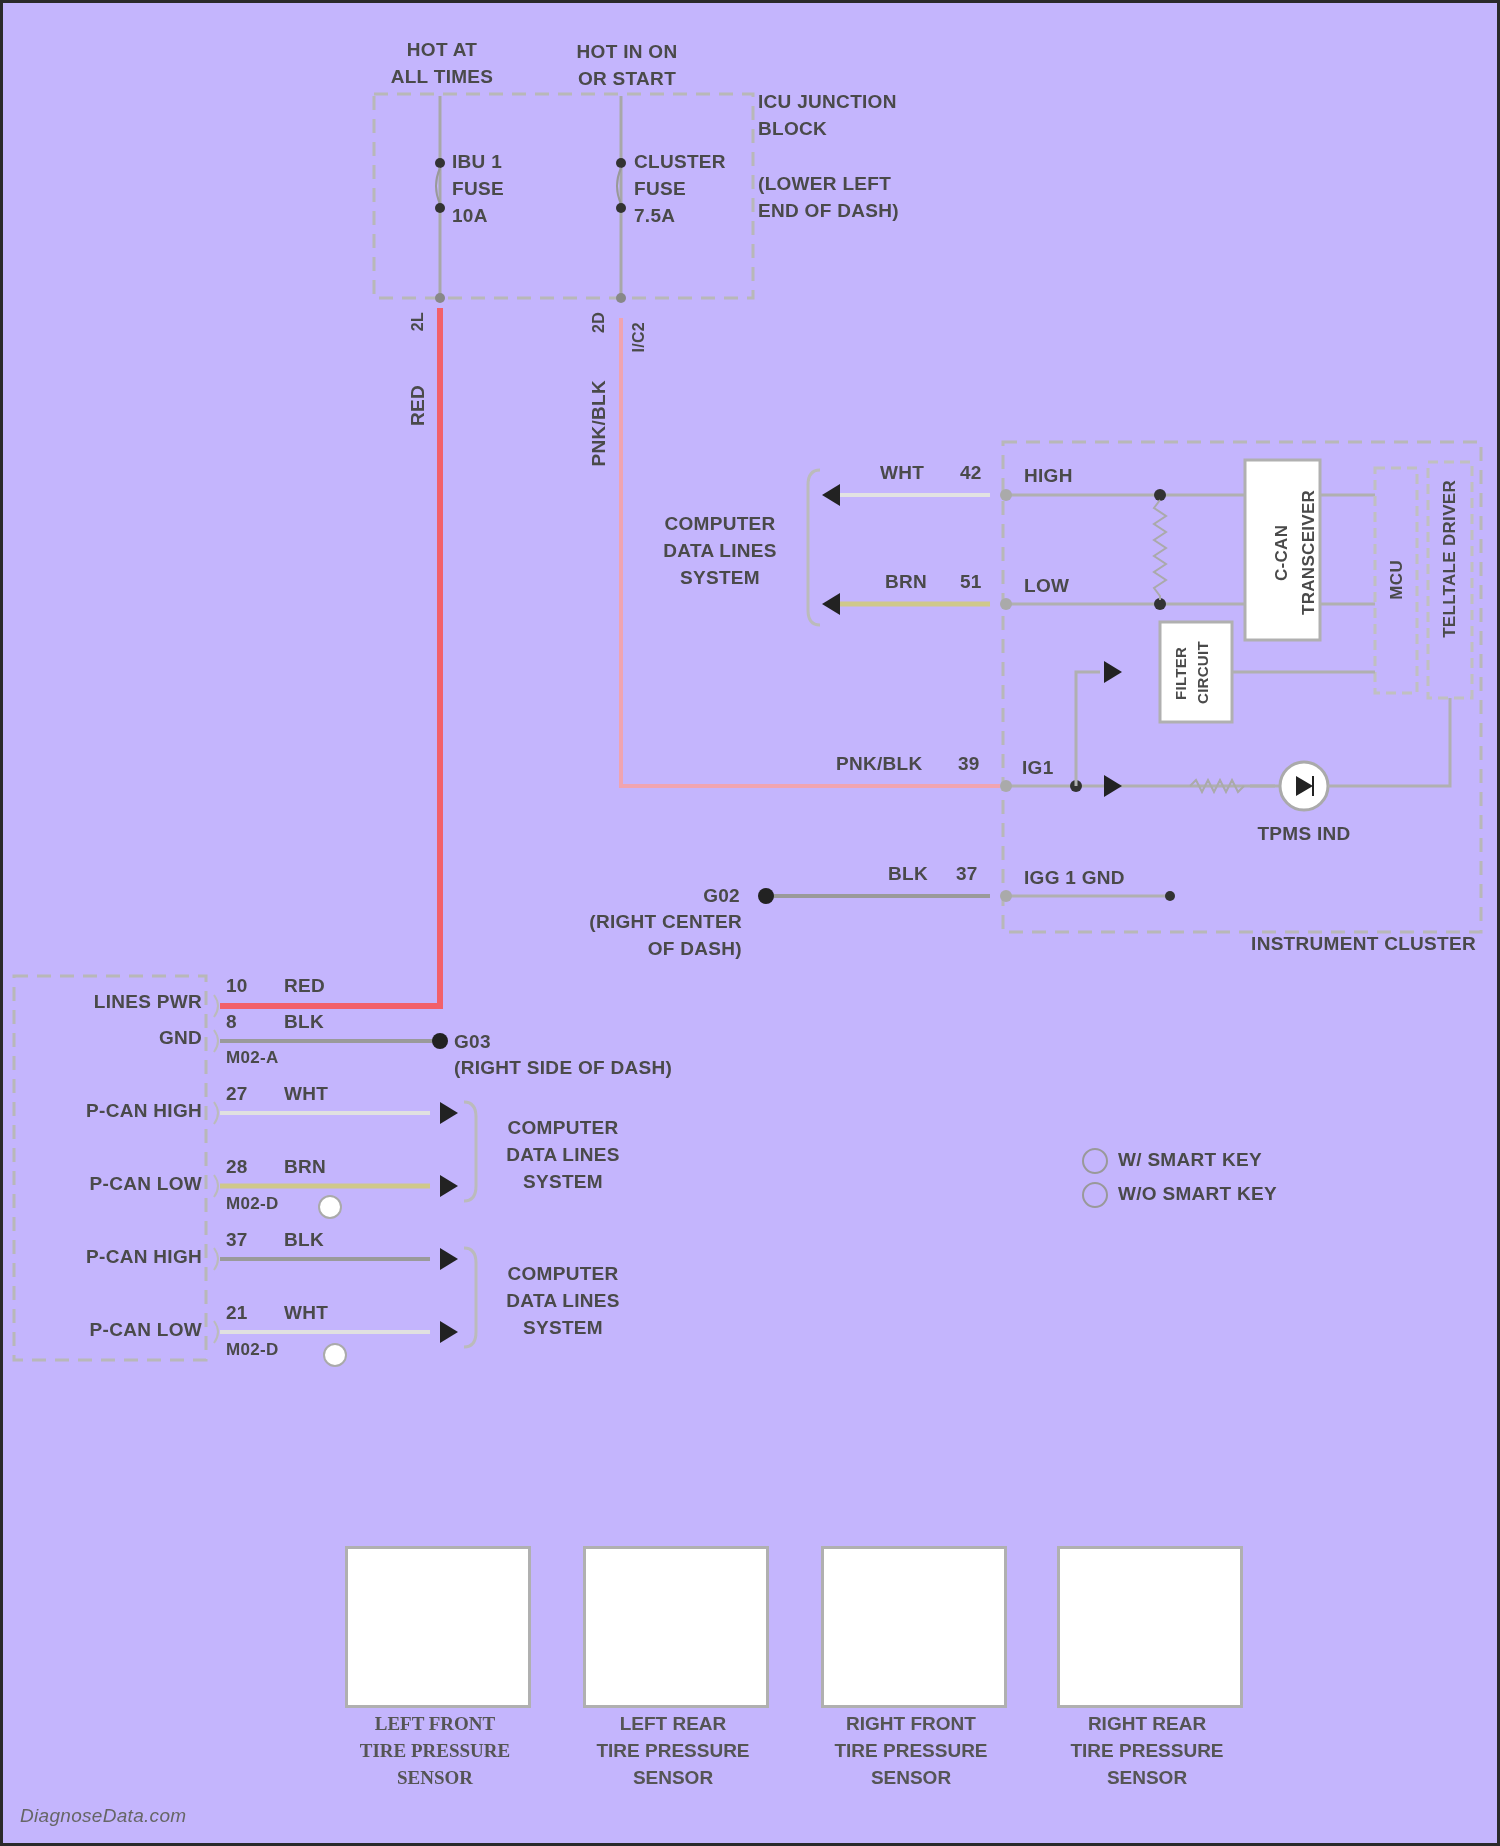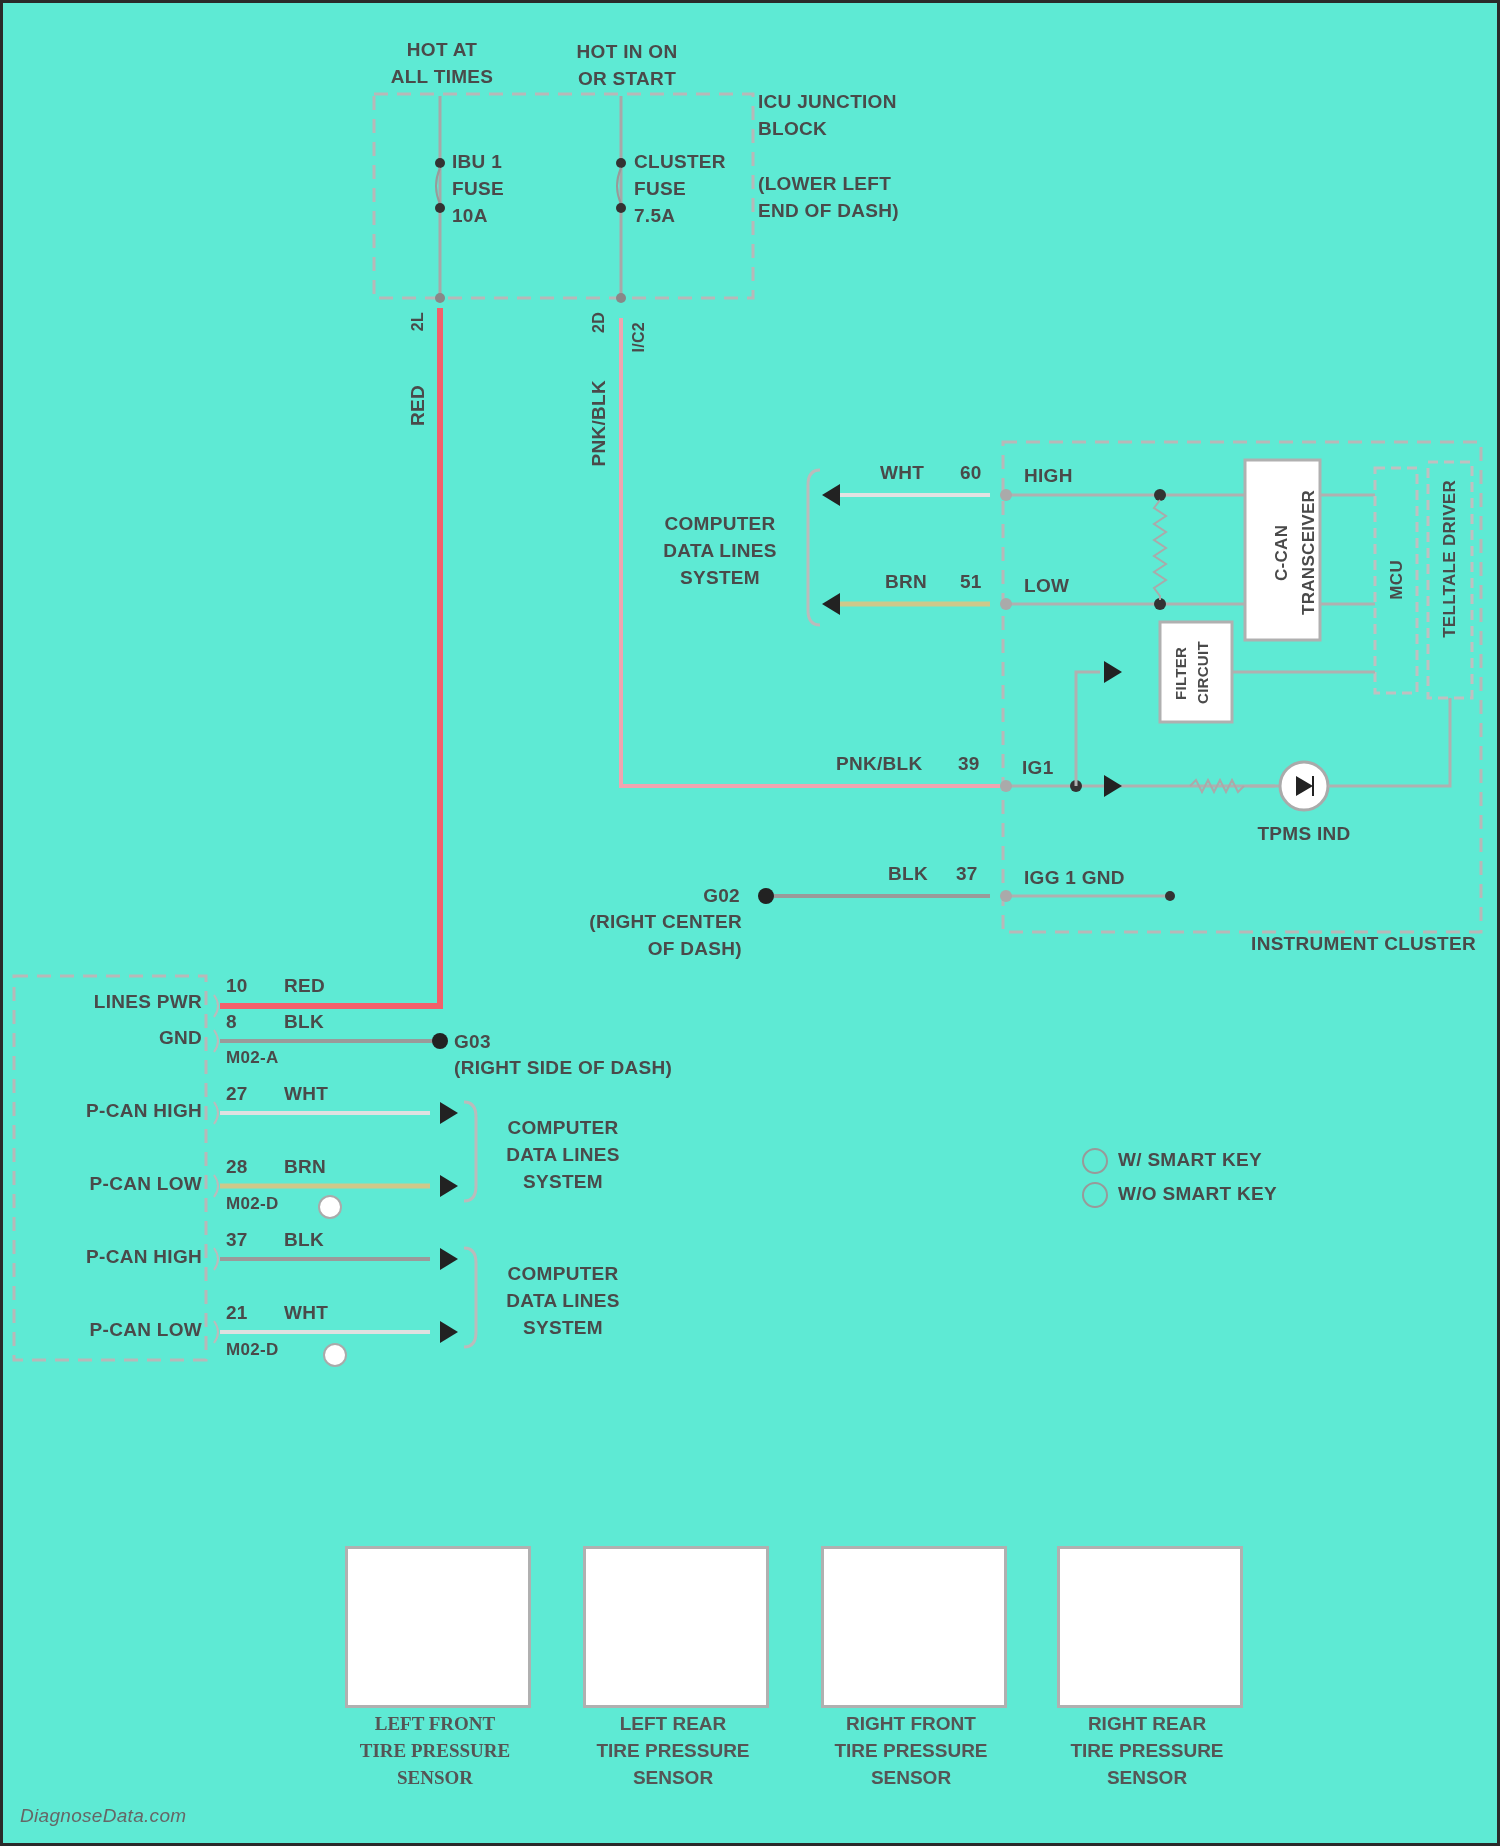--- a/index.html
+++ b/index.html
@@ -1,17 +1,17 @@
 <!DOCTYPE html>
 <html><head>
 <meta charset="utf-8">
 <style>
   html, body { margin:0; padding:0; background:#ffffff; }
   body { width:1500px; height:1846px; overflow:hidden; font-family:"Liberation Sans", sans-serif; }
-  #canvas { position:relative; width:1500px; height:1846px; background:#5eead4; }
+  #canvas { position:relative; width:1500px; height:1846px; background:#c4b5fd; }
   #frame { position:absolute; left:0; top:0; width:1494px; height:1840px; border:3px solid #2a2a2a; }
   svg { position:absolute; left:0; top:0; }
   .lbl { position:absolute; font-size:19px; line-height:27px; color:#4a4a4a; font-weight:bold; letter-spacing:0.3px; white-space:pre; }
   .r { text-align:right; }
   .c { text-align:center; }
   .vert { writing-mode:vertical-rl; transform:rotate(180deg); }
   .sensor { position:absolute; width:180px; height:156px; border:3px solid #b0b0b0; background:#fff; }
   .sensor-label { position:absolute; width:240px; text-align:center; font-size:19px; line-height:27px; color:#555; font-weight:bold; white-space:pre; }
   .legend-sym { position:absolute; width:22px; height:22px; border:2px solid #999; border-radius:50%; }
 </style>
@@ -138,21 +138,21 @@
 FUSE
 7.5A</div>
   <div class="lbl vert" style="left:404px;top:312px;font-size:16px;">2L</div>
   <div class="lbl vert" style="left:585px;top:312px;font-size:16px;">2D</div>
   <div class="lbl vert" style="left:625px;top:322px;font-size:16px;">I/C2</div>
 
   <div class="lbl vert" style="left:404px;top:385px;">RED</div>
   <div class="lbl vert" style="left:585px;top:380px;">PNK/BLK</div>
 
   <div class="lbl" style="left:880px;top:459px;">WHT</div>
-  <div class="lbl" style="left:960px;top:459px;">60</div>
+  <div class="lbl" style="left:960px;top:459px;">42</div>
   <div class="lbl" style="left:885px;top:568px;">BRN</div>
   <div class="lbl" style="left:960px;top:568px;">51</div>
   <div class="lbl" style="left:1024px;top:462px;">HIGH</div>
   <div class="lbl" style="left:1024px;top:572px;">LOW</div>
   <div class="lbl c" style="left:640px;top:510px;width:160px;">COMPUTER
 DATA LINES
 SYSTEM</div>
 
   <div class="lbl" style="left:836px;top:750px;">PNK/BLK</div>
   <div class="lbl" style="left:958px;top:750px;">39</div>

